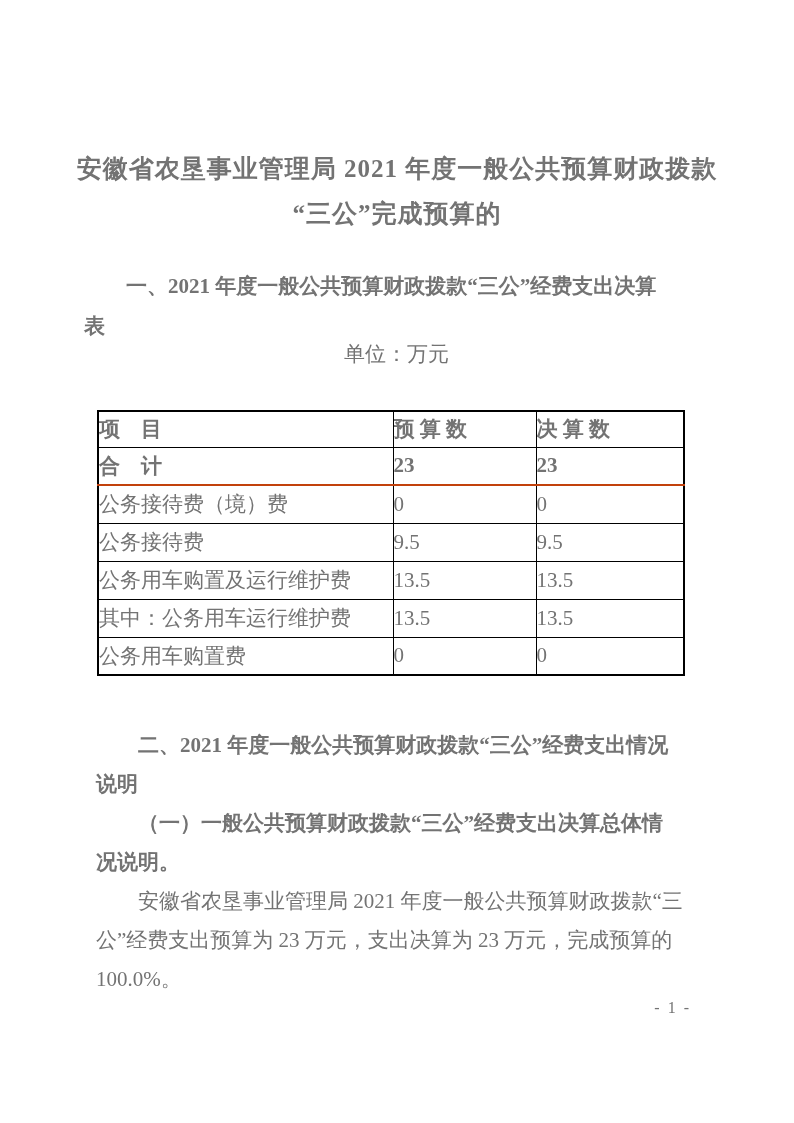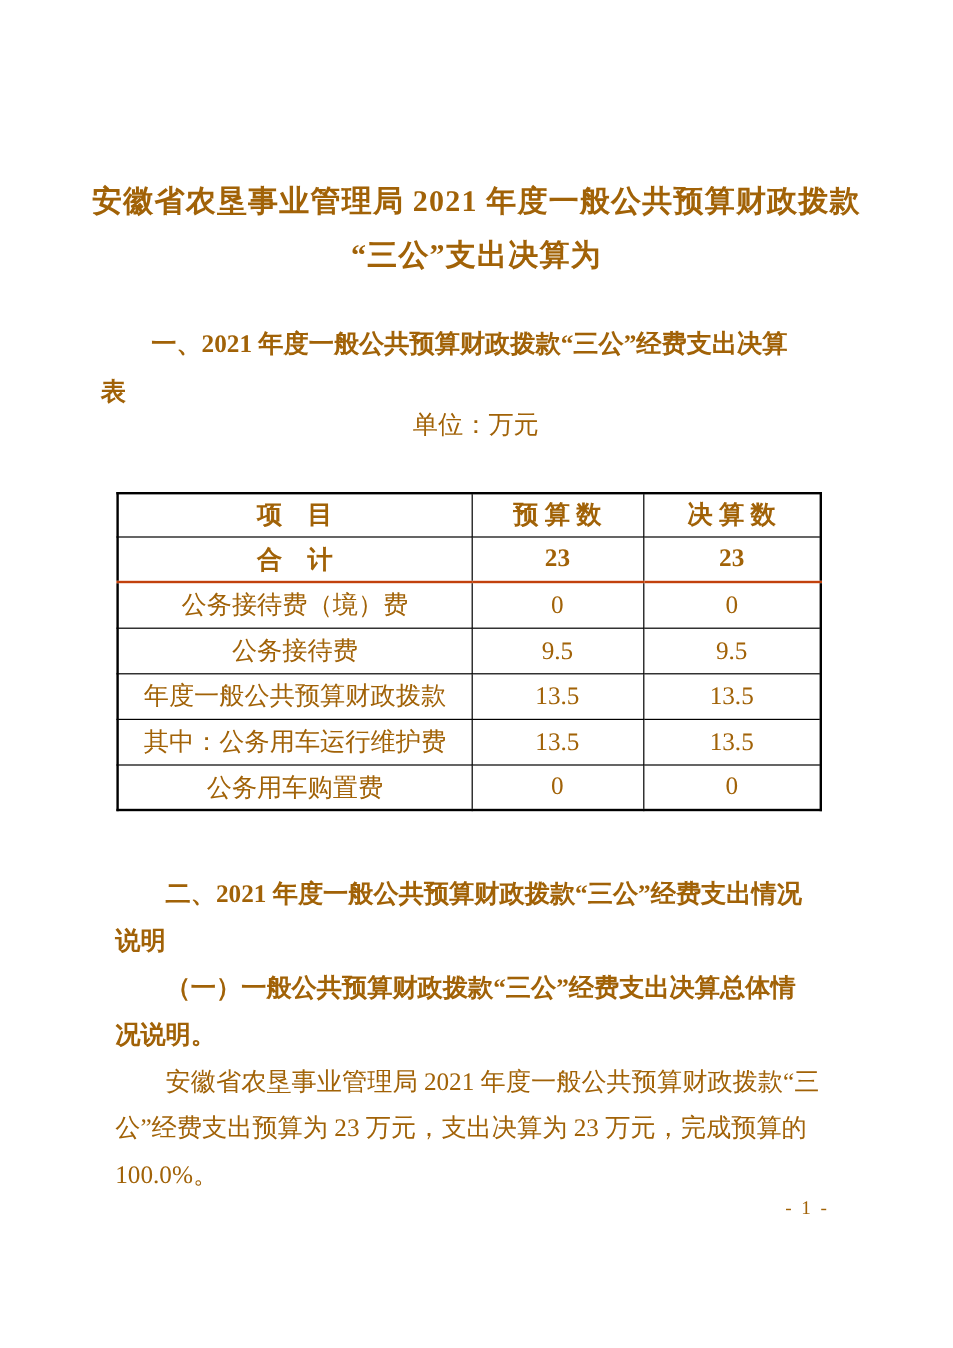--- a/index.html
+++ b/index.html
@@ -5,21 +5,21 @@
   html, body {
     margin: 0;
     padding: 0;
     background: #ffffff;
   }
   .page {
     position: relative;
     width: 794px;
     height: 1123px;
     background: #ffffff;
-    color: #a16207;
+    color: #737373;
     font-family: "Liberation Serif", "DejaVu Serif", serif;
     overflow: hidden;
   }
   .doc-title {
     position: absolute;
     top: 146px;
     left: 0;
     width: 794px;
     text-align: center;
     font-size: 25px;
@@ -55,21 +55,21 @@
   }
   table.budget-table col.c1 { width: 295px; }
   table.budget-table col.c2 { width: 143px; }
   table.budget-table col.c3 { width: 148px; }
   table.budget-table { border: 2px solid #000; }
   table.budget-table th,
   table.budget-table td {
     border: 1px solid #000;
     padding: 0;
     vertical-align: middle;
-    text-align: center;
+    text-align: left;
     font-weight: normal;
     overflow: hidden;
     white-space: nowrap;
     margin-left: 45px;
   }
   table.budget-table tr { height: 38px; }
   table.budget-table tr.header-row { height: 36px; }
   table.budget-table tr.header-row th { font-weight: bold; }
   table.budget-table tr.total-row td { font-weight: bold; border-bottom: 2px solid #c2410c; }
   td.item-left { text-align: left; padding-left: 7px; }
@@ -94,21 +94,21 @@
     line-height: 18px;
   }
 </style>
 </head>
 <body>
 
 <div class="page">
 
   <div class="doc-title">
     <div>安徽省农垦事业管理局 2021 年度一般公共预算财政拨款</div>
-    <div>“三公”支出决算为</div>
+    <div>“三公”完成预算的</div>
   </div>
 
   <div class="sec-heading sec1-heading">
     <div class="indent">一、2021 年度一般公共预算财政拨款“三公”经费支出决算</div>
     <div>表</div>
   </div>
 
   <div class="unit-line">单位：万元</div>
 
   <table class="budget-table">
@@ -134,21 +134,21 @@
         <td class="item-left">公务接待费（境）费</td>
         <td>0</td>
         <td>0</td>
       </tr>
       <tr>
         <td class="item-left">公务接待费</td>
         <td>9.5</td>
         <td>9.5</td>
       </tr>
       <tr>
-        <td class="item-left">年度一般公共预算财政拨款</td>
+        <td class="item-left">公务用车购置及运行维护费</td>
         <td>13.5</td>
         <td>13.5</td>
       </tr>
       <tr>
         <td class="item-sub">其中：公务用车运行维护费</td>
         <td>13.5</td>
         <td>13.5</td>
       </tr>
       <tr>
         <td>公务用车购置费</td>

